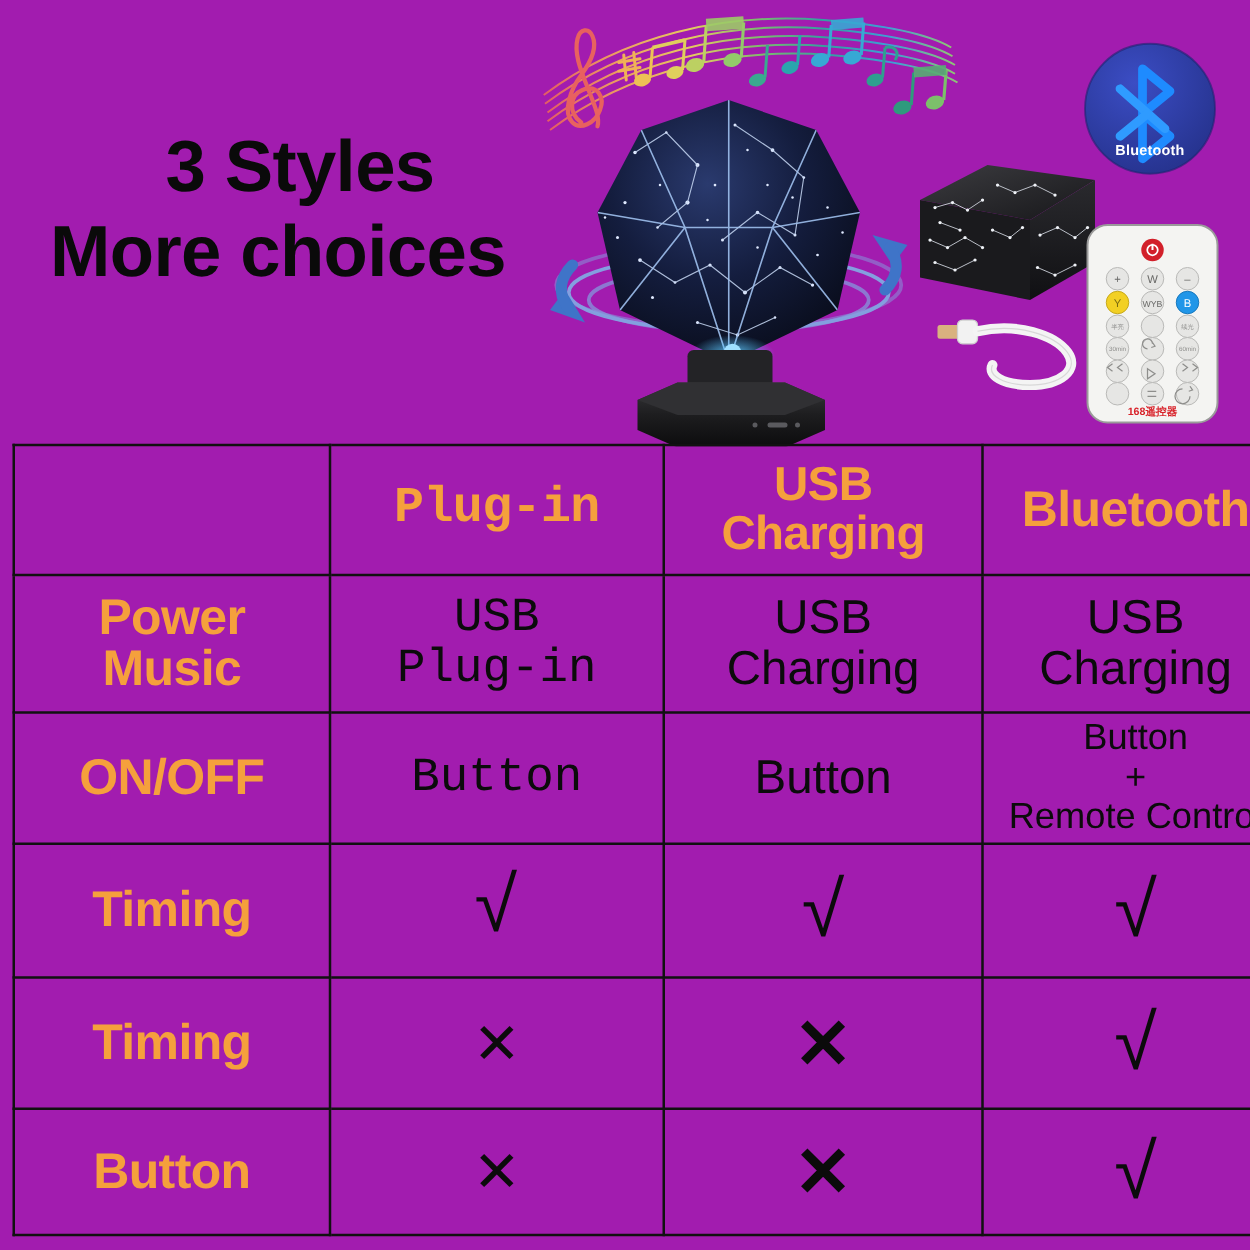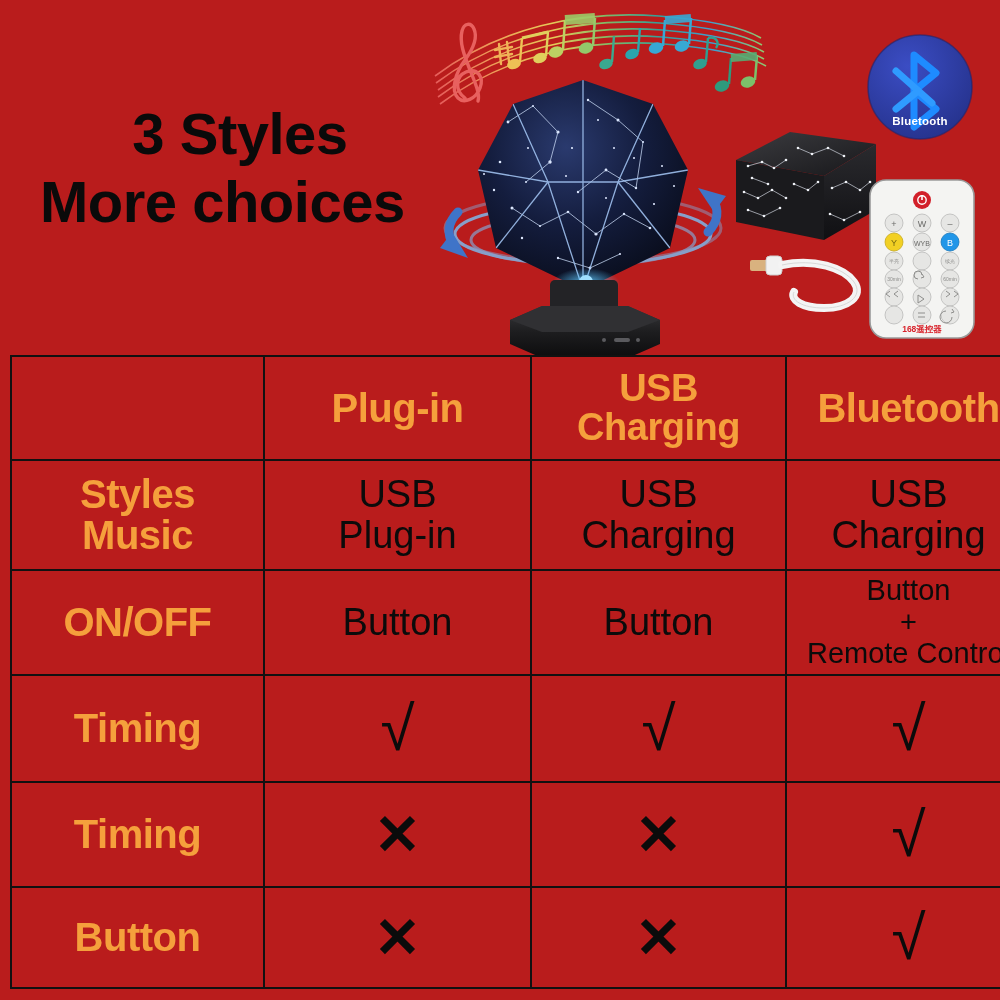--- a/index.html
+++ b/index.html
@@ -3,21 +3,21 @@
 <meta charset="utf-8">
 <style>
   html,body{margin:0;padding:0;}
   body{
     width:1000px;height:1000px;
     background:#ffffff;
     font-family:"Liberation Sans", sans-serif;
     overflow:hidden;
     position:relative;
   }
-  #page{position:absolute;inset:0;background:#b91c1c;}
+  #page{position:absolute;inset:0;background:#a21caf;}
 
   
   .hero{position:absolute;left:0;top:0;width:1000px;height:355px;}
 
   .headline{
     position:absolute;left:40px;top:100px;width:400px;
     color:#0a0a0a;font-weight:bold;letter-spacing:-0.5px;line-height:1.18;
   }
   .headline .l1{display:block;font-size:58px;text-align:center;}
   .headline .l2{display:block;font-size:58px;}
@@ -49,21 +49,21 @@
     table-layout:fixed;
   }
   .table td{
     border:2px solid #111;
     text-align:center;vertical-align:middle;
     padding:0 4px;
     color:#0b0b0b;
     line-height:1.05;
   }
   .c0{width:243px;}
-  .c1{width:257px;}
+  .c1{width:257px;font-family:Liberation Mono, monospace;}
   .c2{width:245px;}
   .c3{width:235px;}
 
   .r-head{height:104px;}
   .r-power{height:110px;}
   .r-onoff{height:105px;}
   .r-rot{height:107px;}
   .r-tim{height:105px;}
   .r-mus{height:101px;}
 
@@ -419,21 +419,21 @@
           <div class="hdr two">USB</div>
           <div class="hdr two">Charging</div>
         </td>
         <td class="c3">
           <div class="hdr">Bluetooth</div>
         </td>
       </tr>
 
       <tr class="r-power">
         <td class="c0">
-          <div class="rowlabel">Styles</div>
+          <div class="rowlabel">Power</div>
           <div class="rowlabel">Music</div>
         </td>
         <td class="c1">
           <div class="val">USB</div>
           <div class="val">Plug-in</div>
         </td>
         <td class="c2">
           <div class="val">USB</div>
           <div class="val">Charging</div>
         </td>

